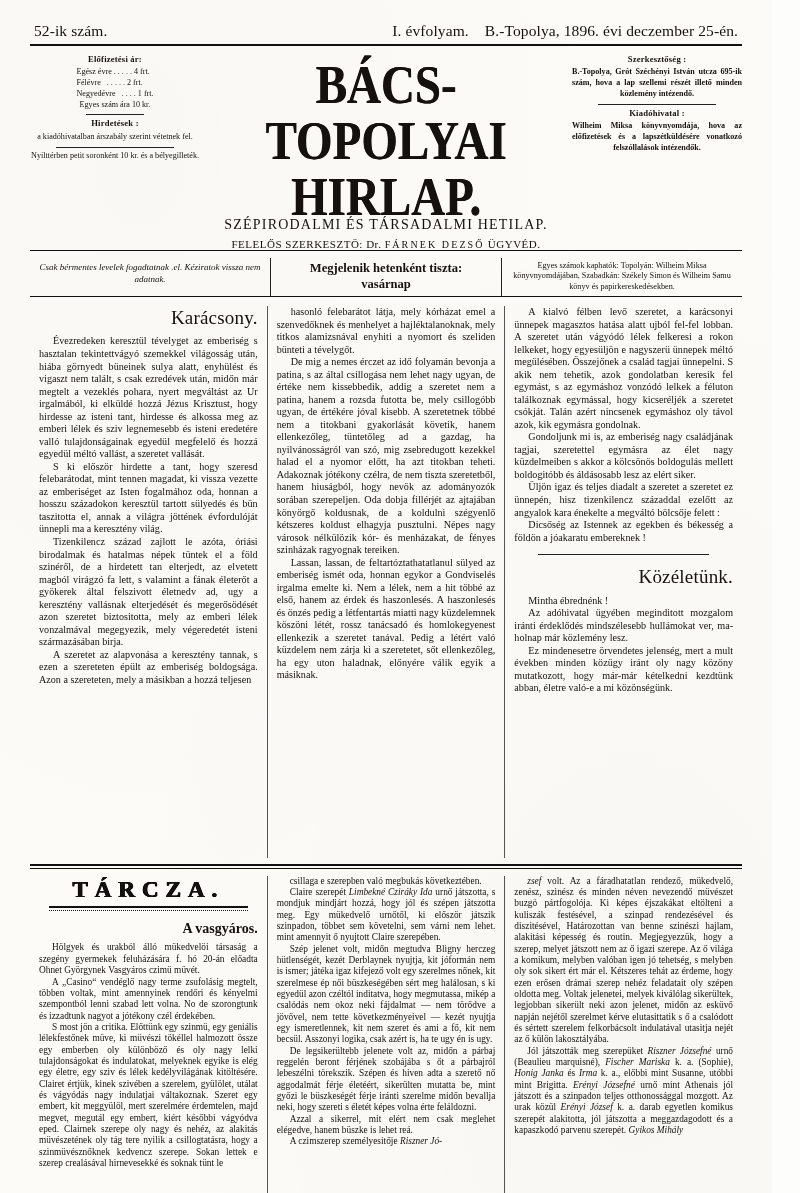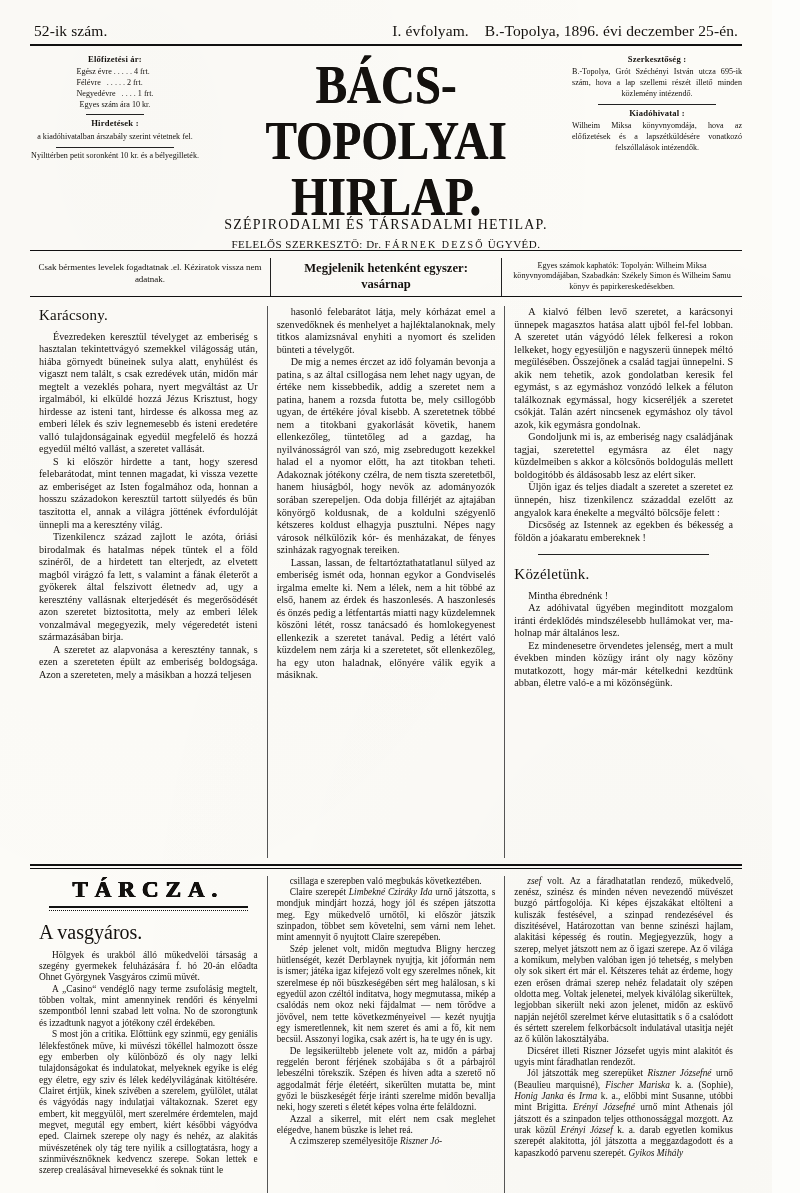--- a/index.html
+++ b/index.html
@@ -54,21 +54,21 @@
     text-align:left;display:inline-block;margin:0 auto;
   }
   .mh-side .pricerow{white-space:pre;}
   .mh-side .sep{
     width:58px;border-top:1.1px solid #222;margin:4px auto 3px auto;
   }
   .mh-side .sep-wide{
     width:118px;border-top:1.1px solid #222;margin:4px auto 3px auto;
   }
   .mh-side p{margin:0;}
-  .mh-side .just{text-align:justify;text-align-last:center;}
+  .mh-side .just{text-align:justify;text-align-last:center;font-weight:bold;}
 
   .mh-center{
     flex:1 1 auto;
     text-align:center;
     padding:0 6px;
   }
   .paper-title{
     font-family:"Liberation Serif", serif;
     font-weight:bold;
     font-size:47px;
@@ -94,21 +94,21 @@
   .mh-side.right{padding-top:2px;}
 
   
   .noticebar{
     display:flex;
     margin-top:7px;
     font-size:9px;
     line-height:1.34;
   }
   .nb-cell{padding:3px 6px 3px 6px;text-align:center;}
-  .nb-left{flex:1 1 0;}
+  .nb-left{flex:1 1 0;font-style:italic;}
   .nb-mid{flex:0 0 218px;border-left:1.1px solid #222;border-right:1.1px solid #222;
           font-size:12.6px;line-height:1.32;font-weight:bold;padding-top:2px;}
   .nb-right{flex:1 1 0;font-size:8.2px;line-height:1.3;}
 
   
   .cols{
     display:flex;
     margin-top:9px;
     height:552px;
   }
@@ -116,21 +116,21 @@
     flex:1 1 0;
     padding:0 9px;
     font-size:10.15px;
     line-height:1.235;
     text-align:justify;
     hyphens:none;
   }
   .col.c2,.col.c3{border-left:1px solid #555;}
   .col p{margin:0;text-indent:14px;}
   .art-title{
-    text-align:left;font-size:15px;
+    text-align:right;font-size:19px;
     margin:0 0 6px 0;text-indent:0 !important;
     letter-spacing:.2px;
   }
   .art-title.second{margin-top:10px;}
   .sectionrule{
     border-top:1.4px solid #222;
     margin:10px 24px 8px 24px;
   }
 
   
@@ -160,21 +160,21 @@
     font-weight:bold;
     font-size:23px;
     letter-spacing:7px;
     margin:0 0 2px 0;
     font-family:"Liberation Serif", serif;
     text-shadow:0.6px 0 0 #000, -0.5px 0 0 #000, 0 0.4px 0 #000;
   }
   .tarcza-rules .a{border-top:2px solid #111;margin:3px 10px 0 10px;}
   .tarcza-rules .b{border-top:1px dotted #111;margin:2px 10px 0 10px;}
   .feu-title{
-    text-align:left;font-size:20px;margin:9px 0 5px 0;text-indent:0 !important;
+    text-align:right;font-size:14px;margin:9px 0 5px 0;text-indent:0 !important;font-weight:bold;
   }
 </style>
 </head>
 <body>
 
 <div class="page">
 
   <div class="topline">
     <div class="issue">52-ik szám.</div>
     <div class="spacer"></div>
@@ -217,21 +217,21 @@
       <div class="sep-wide"></div>
       <div class="boxhead">Kiadóhivatal :</div>
       <p class="just">Wilheim Miksa könyvnyomdája, hova az előfizetések és a lapszétküldésére vonatkozó felszóllalások intézendők.</p>
     </div>
   </div>
 
   <div class="rule-med"></div>
   <div class="noticebar">
     <div class="nb-cell nb-left">Csak bérmentes levelek fogadtatnak .el. Kéziratok vissza nem adatnak.</div>
     <div class="nb-cell nb-mid">
-      <div>Megjelenik hetenként egyszer:</div>
+      <div>Megjelenik hetenként tiszta:</div>
       <div>vasárnap</div>
     </div>
     <div class="nb-cell nb-right">Egyes számok kaphatók: Topolyán: Wilheim Miksa könyvnyomdájában, Szabadkán: Székely Simon és Wilheim Samu könyv és papirkereskedésekben.</div>
   </div>
   <div class="rule-med"></div>
 
   <div class="cols">
 
     <div class="col c1">
       <div class="art-title">Karácsony.</div>
@@ -249,21 +249,21 @@
 
     <div class="col c3">
       <p>A kialvó félben levő szeretet, a karácsonyi ünnepek magasztos hatása alatt ujból fel-fel lobban. A szeretet után vágyódó lélek felkeresi a rokon lelkeket, hogy egyesüljön e nagyszerü ünnepek méltó megülésében. Összejőnek a család tagjai ünnepelni. S akik nem tehetik, azok gondolatban keresik fel egymást, s az egymáshoz vonzódó lelkek a féluton találkoznak egymással, hogy kicseréljék a szeretet csókját. Talán azért nincsenek egymáshoz oly távol azok, kik egymásra gondolnak.</p>
       <p>Gondoljunk mi is, az emberiség nagy családjának tagjai, szeretettel egymásra az élet nagy küzdelmeiben s akkor a kölcsönös boldogulás mellett boldogitóbb és áldásosabb lesz az elért siker.</p>
       <p>Üljön igaz és teljes diadalt a szeretet a szeretet ez ünnepén, hisz tizenkilencz századdal ezelőtt az angyalok kara énekelte a megváltó bölcsője felett :</p>
       <p>Dicsőség az Istennek az egekben és békesség a földön a jóakaratu embereknek !</p>
 
       <div class="sectionrule"></div>
       <div class="art-title second">Közéletünk.</div>
       <p>Mintha ébrednénk !</p>
-      <p>Az adóhivatal ügyében meginditott mozgalom iránti érdeklődés mindszélesebb hullámokat ver, ma-holnap már általános lesz.</p>
+      <p>Az adóhivatal ügyében meginditott mozgalom iránti érdeklődés mindszélesebb hullámokat ver, ma-holnap már közlemény lesz.</p>
       <p>Ez mindenesetre örvendetes jelenség, mert a mult években minden közügy iránt oly nagy közöny mutatkozott, hogy már-már kételkedni kezdtünk abban, életre való-e a mi közönségünk.</p>
     </div>
   </div>
 
   <div class="lower-sep">
     <div class="r1"></div>
     <div class="r2"></div>
   </div>
 
   <div class="lowcols">
@@ -284,18 +284,17 @@
       <p>csillaga e szerepben való megbukás következtében.</p>
       <p>Claire szerepét <i>Limbekné Cziráky Ida</i> urnő játszotta, s mondjuk mindjárt hozzá, hogy jól és szépen játszotta meg. Egy mükedvelő urnőtől, ki először játszik szinpadon, többet sem követelni, sem várni nem lehet. mint amennyit ő nyujtott Claire szerepében.</p>
       <p>Szép jelenet volt, midőn megtudva Bligny herczeg hütlenségét, kezét Derblaynek nyujtja, kit jóformán nem is ismer; játéka igaz kifejező volt egy szerelmes nőnek, kit szerelmese ép női büszkeségében sért meg halálosan, s ki egyedül azon czéltól inditatva, hogy megmutassa, mikép a csalódás nem okoz neki fájdalmat — nem törődve a jövővel, nem tette következményeivel — kezét nyujtja egy ismeretlennek, kit nem szeret és ami a fő, kit nem becsül. Asszonyi logika, csak azért is, ha te ugy én is ugy.</p>
       <p>De legsikerültebb jelenete volt az, midőn a párbaj reggelén beront férjének szobájába s őt a párbajról lebeszélni törekszik. Szépen és hiven adta a szerető nő aggodalmát férje életéért, sikerülten mutatta be, mint győzi le büszkeségét férje iránti szerelme midőn bevallja neki, hogy szereti s életét képes volna érte feláldozni.</p>
       <p>Azzal a sikerrel, mit elért nem csak meglehet elégedve, hanem büszke is lehet reá.</p>
       <p>A czimszerep személyesitője <i>Riszner Jó-</i></p>
     </div>
 
     <div class="lowcol l3">
       <p><i>zsef</i> volt. Az a fáradhatatlan rendező, mükedvelő, zenész, szinész és minden néven nevezendő müvészet buzgó pártfogolója. Ki képes éjszakákat eltölteni a kuliszák festésével, a szinpad rendezésével és diszitésével, Határozottan van benne szinészi hajlam, alakitási képesség és routin. Megjegyezzük, hogy a szerep, melyet játszott nem az ő igazi szerepe. Az ő világa a komikum, melyben valóban igen jó tehetség, s melyben oly sok sikert ért már el. Kétszeres tehát az érdeme, hogy ezen erősen drámai szerep nehéz feladatait oly szépen oldotta meg. Voltak jelenetei, melyek kiválólag sikerültek, legjobban sikerült neki azon jelenet, midőn az esküvő napján nejétől szerelmet kérve elutasittatik s ő a csalódott és sértett szerelem felkorbácsolt indulatával utasitja nejét az ő külön lakosztályába.</p>
-      <p>Dicséret illeti Riszner Józsefet ugyis mint alakitót és ugyis mint fáradhatlan rendezőt.</p>
       <p>Jól játszották meg szerepüket <i>Riszner Józsefné</i> urnő (Beaulieu marquisné), <i>Fischer Mariska</i> k. a. (Sophie), <i>Honig Janka</i> és <i>Irma</i> k. a., előbbi mint Susanne, utóbbi mint Brigitta. <i>Erényi Józsefné</i> urnő mint Athenais jól játszott és a szinpadon teljes otthonossággal mozgott. Az urak közül <i>Erényi József</i> k. a. darab egyetlen komikus szerepét alakitotta, jól játszotta a meggazdagodott és a kapaszkodó parvenu szerepét. <i>Gyikos Mihály</i></p>
     </div>
   </div>
 
 </div>
 
 </body></html>

